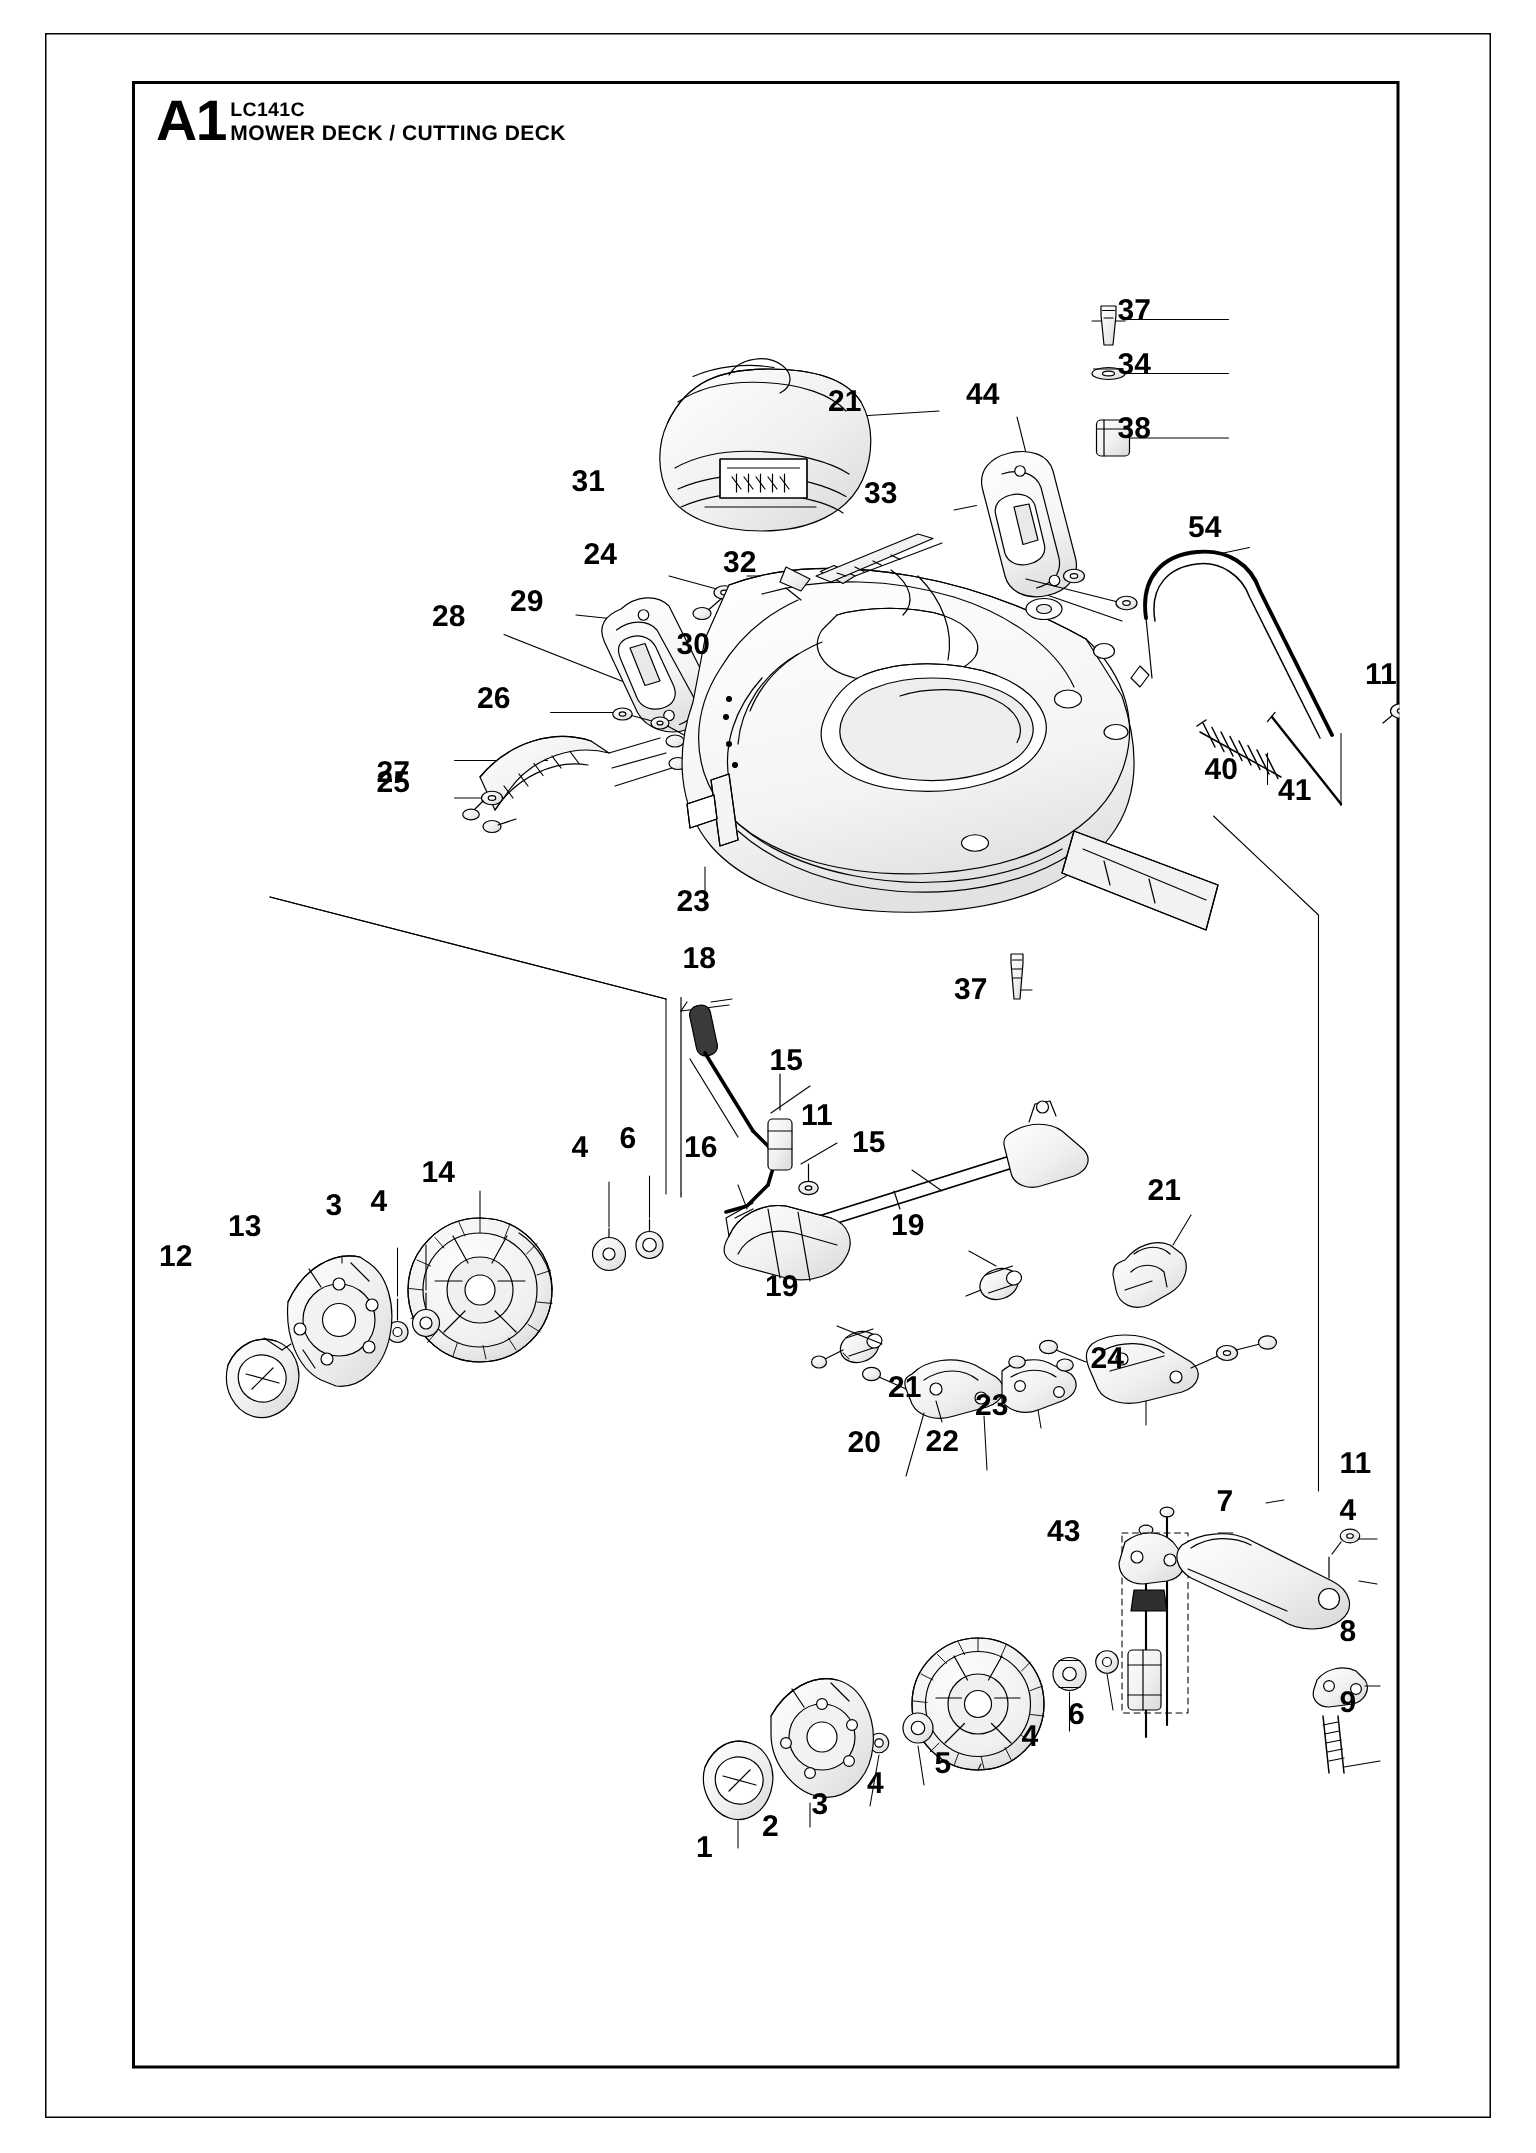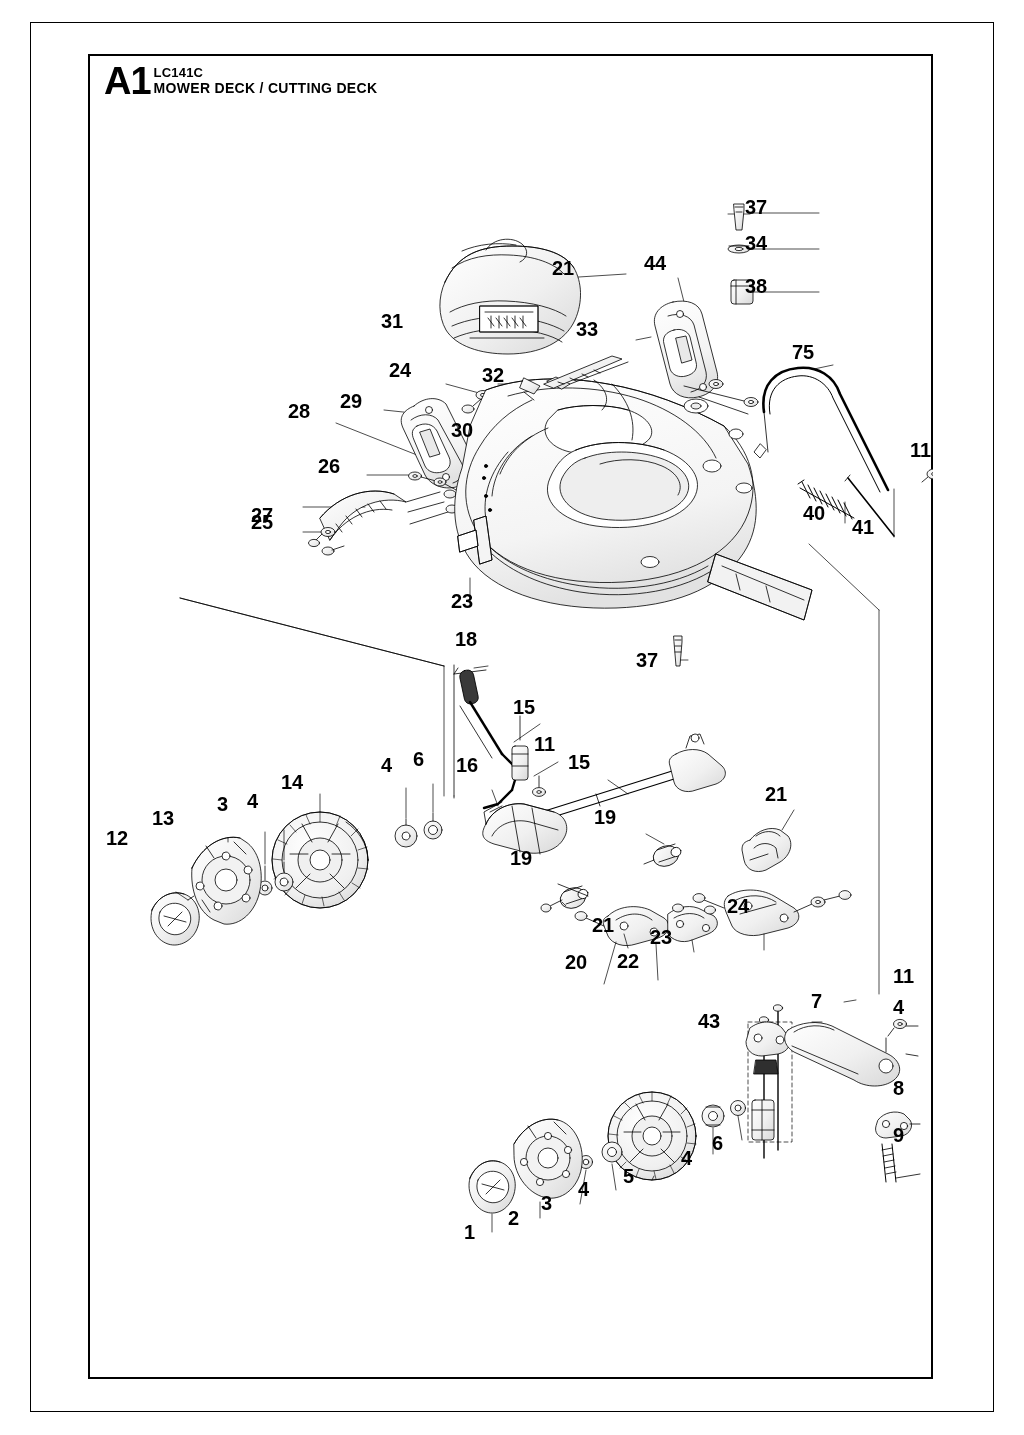--- a/index.html
+++ b/index.html
@@ -611,21 +611,21 @@
   <div>
     <div class="callout" style="left:745px;top:200px">37</div>
     <div class="callout" style="left:745px;top:236px">34</div>
     <div class="callout" style="left:745px;top:279px">38</div>
     <div class="callout" style="left:552px;top:261px">21</div>
     <div class="callout" style="left:644px;top:256px">44</div>
     <div class="callout" style="left:381px;top:314px">31</div>
     <div class="callout" style="left:576px;top:322px">33</div>
     <div class="callout" style="left:482px;top:368px">32</div>
     <div class="callout" style="left:389px;top:363px">24</div>
-    <div class="callout" style="left:792px;top:345px">75</div>
+    <div class="callout" style="left:792px;top:345px">54</div>
     <div class="callout" style="left:340px;top:394px">29</div>
     <div class="callout" style="left:288px;top:404px">28</div>
     <div class="callout" style="left:451px;top:423px">30</div>
     <div class="callout" style="left:910px;top:443px">11</div>
     <div class="callout" style="left:318px;top:459px">26</div>
     <div class="callout" style="left:251px;top:508px">27</div>
     <div class="callout" style="left:251px;top:515px">25</div>
     <div class="callout" style="left:803px;top:506px">40</div>
     <div class="callout" style="left:852px;top:520px">41</div>
     <div class="callout" style="left:451px;top:594px">23</div>

